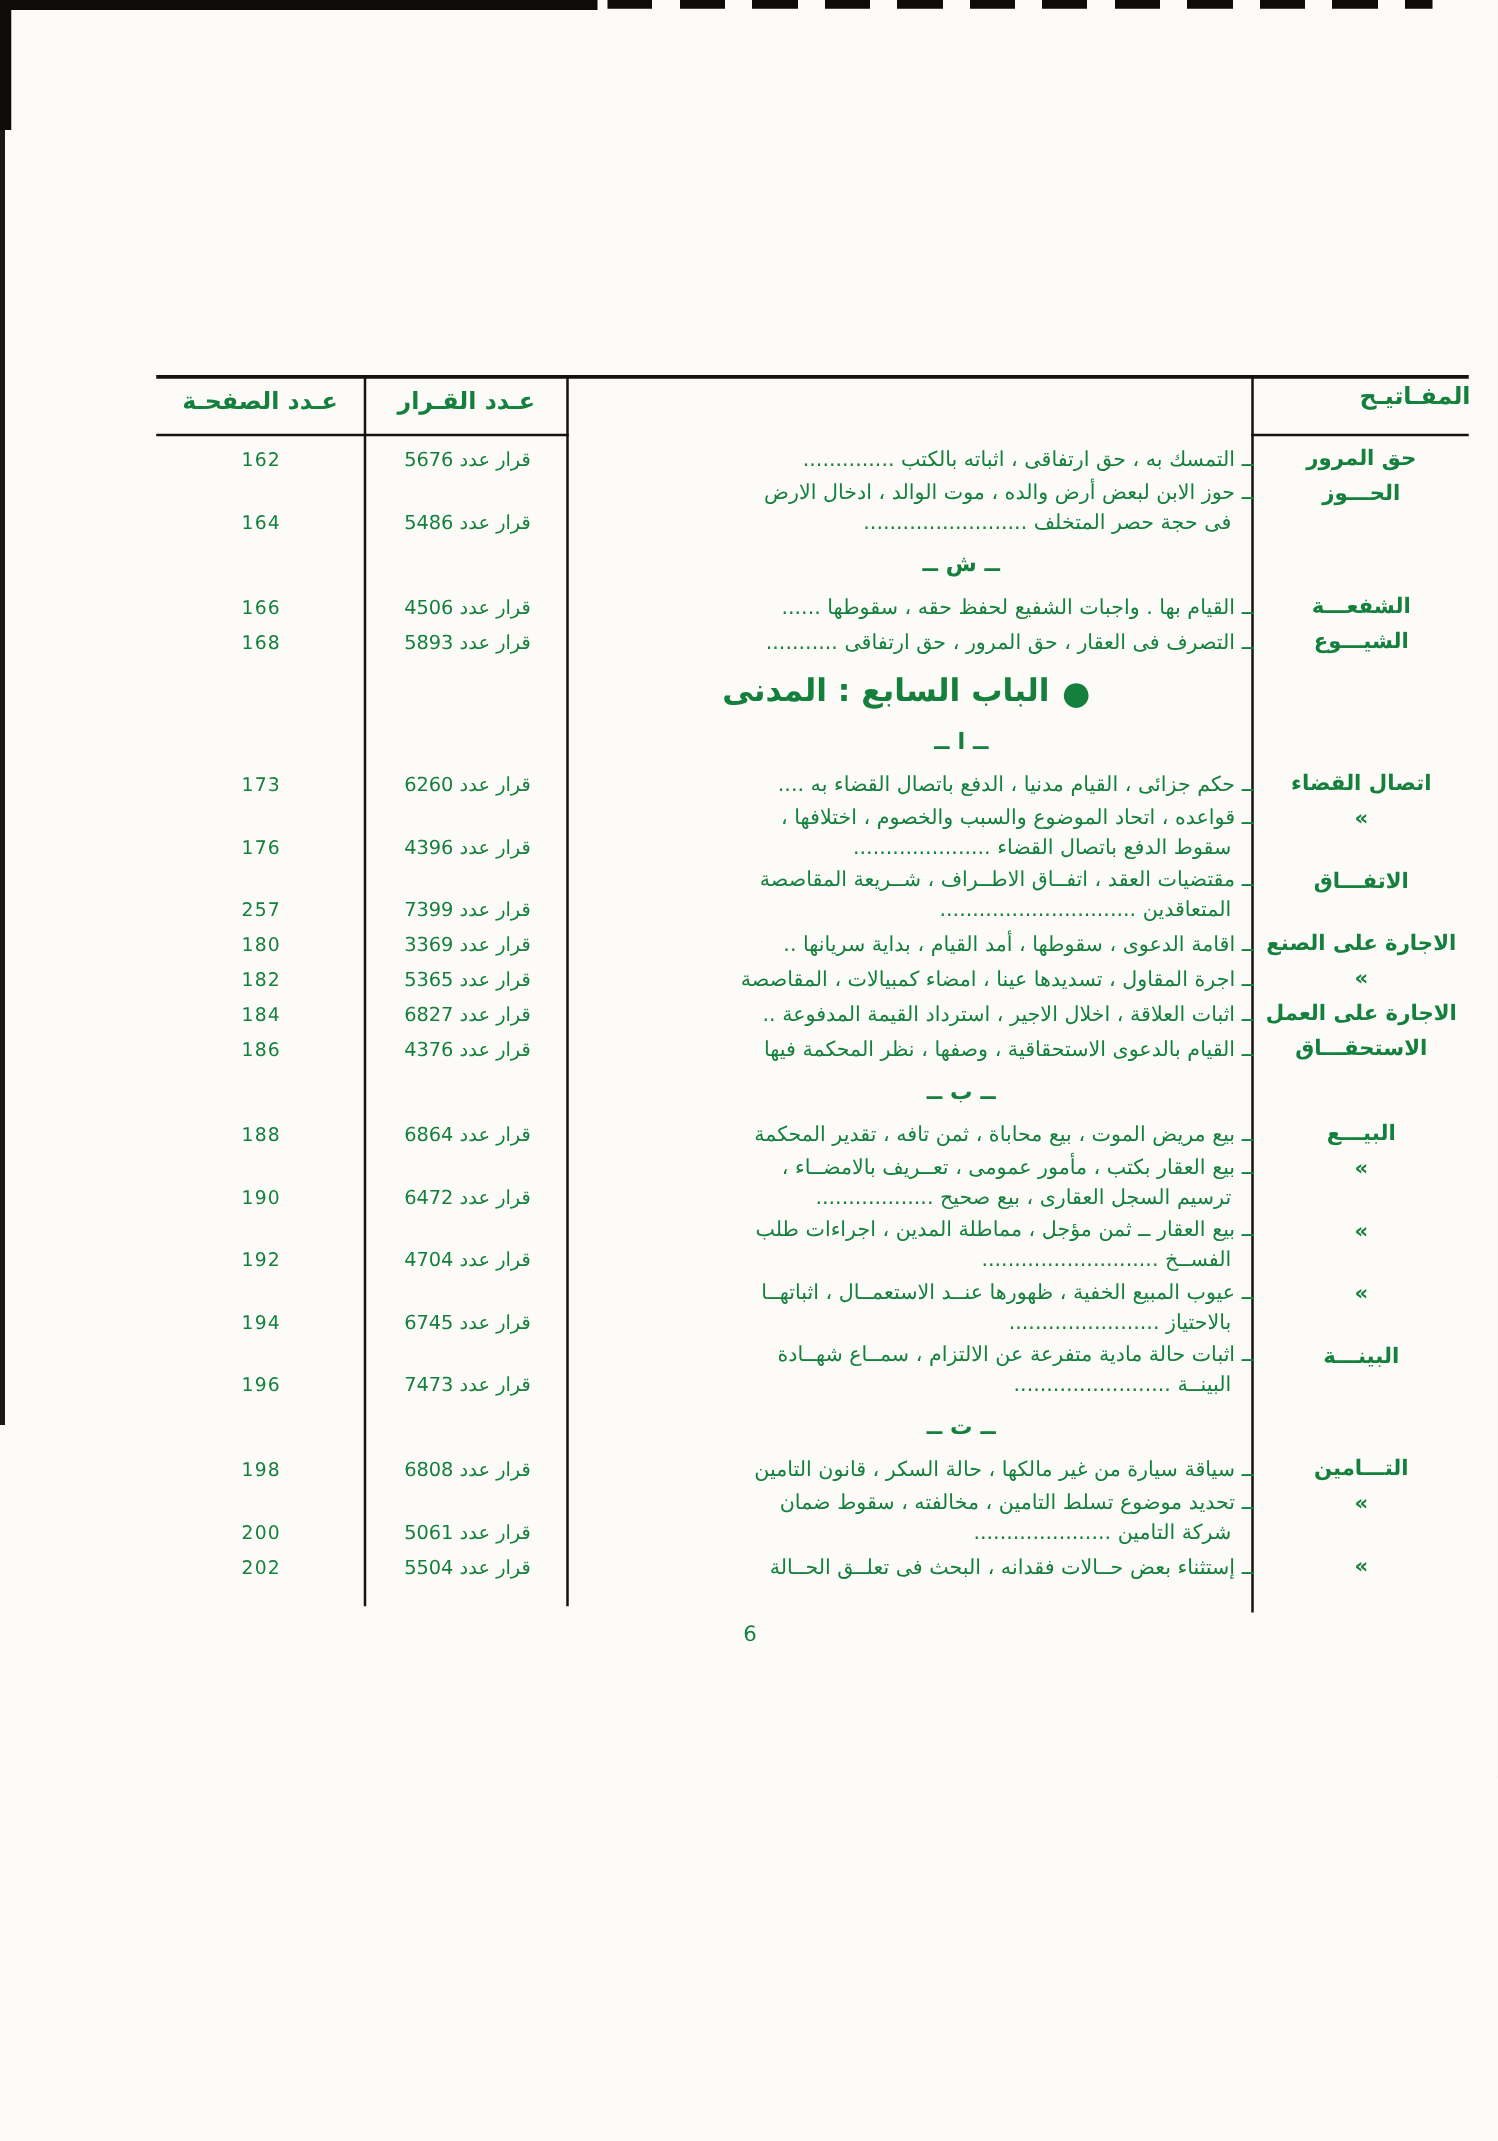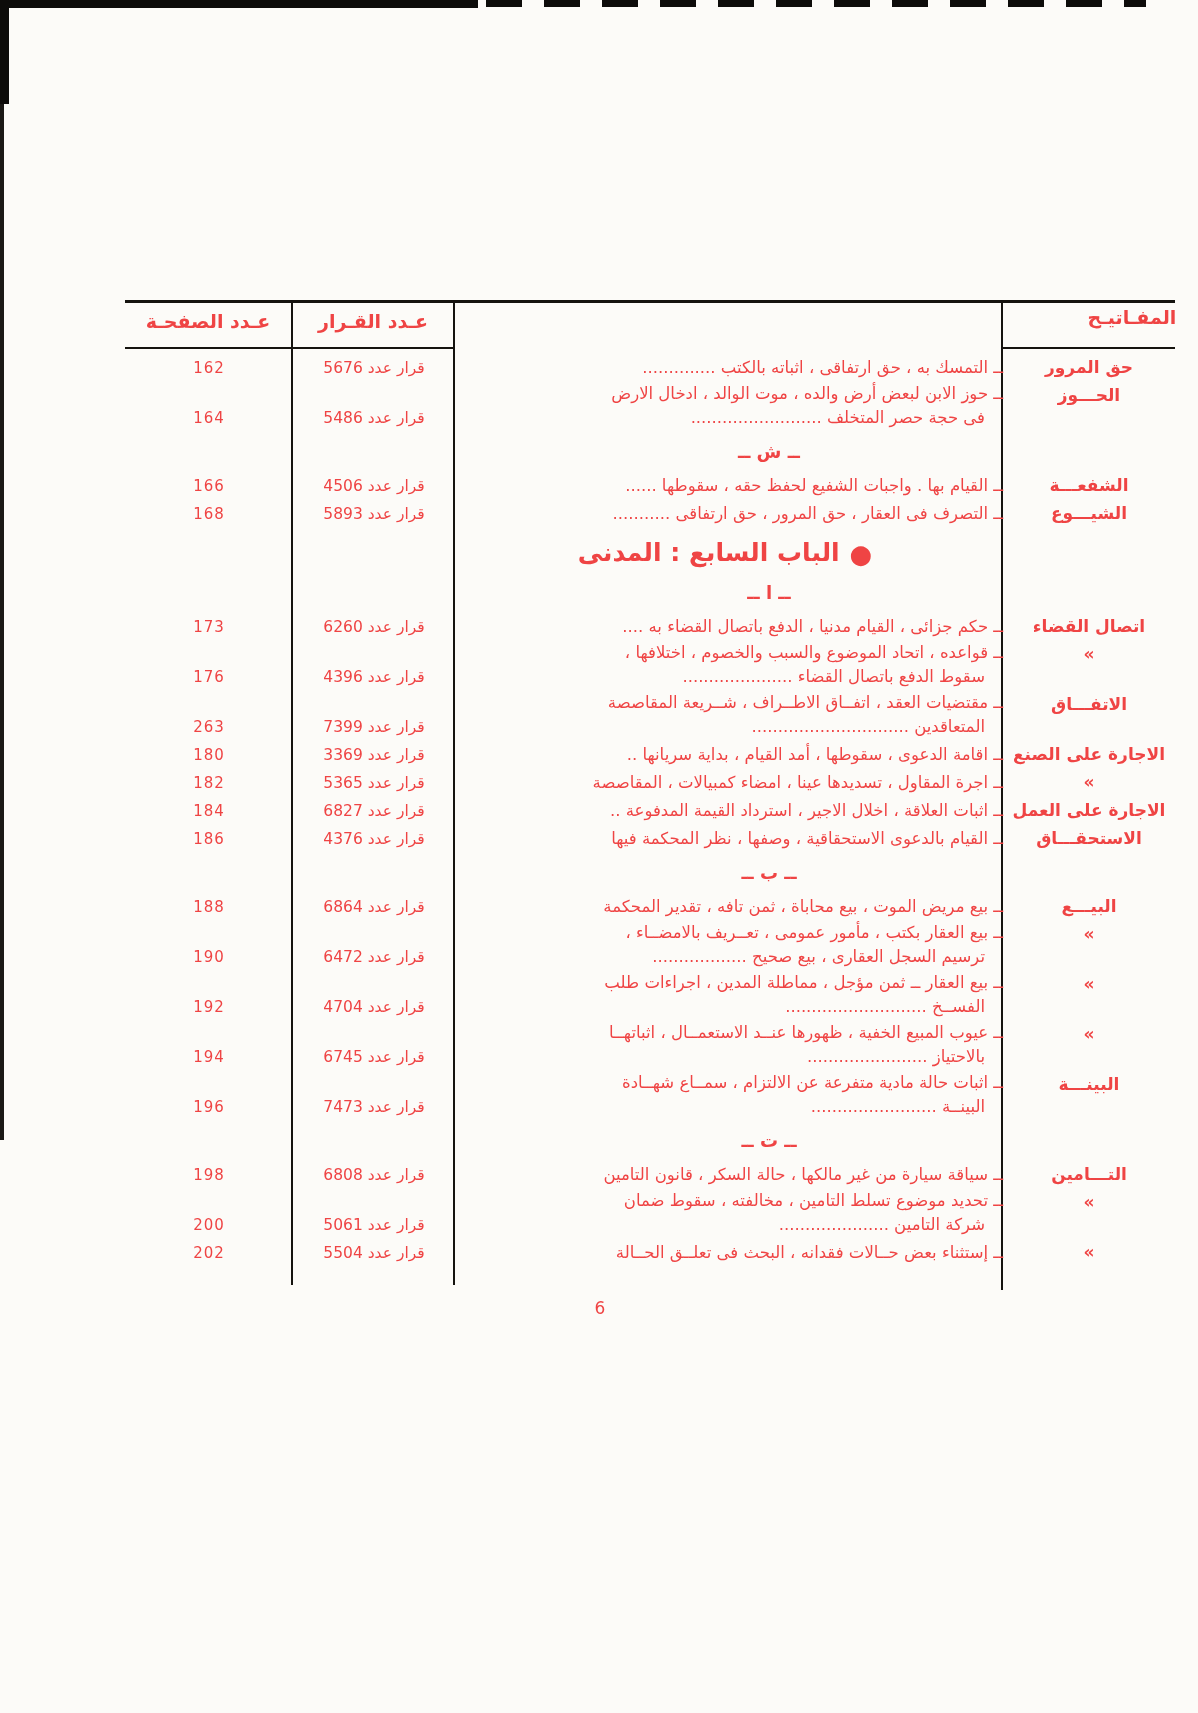--- a/index.html
+++ b/index.html
@@ -6,21 +6,21 @@
   body{
     font-family:"DejaVu Sans", sans-serif;
     background:#e8e8e6;
   }
   .page{
     position:relative;
     width:1198px;
     height:1713px;
     margin:0 auto;
     background:#fcfbf8;
-    color:#ef4444;
+    color:#15803d;
     overflow:hidden;
   }
   
   .artifact{position:absolute;background:#0d0c0a;}
   .top-bar{left:0;top:0;width:478px;height:8px;}
   .top-dashes{
     left:486px;top:0;width:660px;height:7px;background:transparent;
     background-image:repeating-linear-gradient(90deg,#0d0c0a 0 36px,transparent 36px 58px);
   }
   .left-bar{left:0;top:0;width:9px;height:104px;}
@@ -164,21 +164,21 @@
     <div class="cell-page">176</div>
   </div>
 
   <div class="t-row">
     <div class="cell-topic">الاتفـــاق</div>
     <div class="cell-desc">
           <div class="desc-line">ــ مقتضيات العقد ، اتفــاق الاطــراف ، شــريعة المقاصصة</div>
           <div class="desc-line cont">المتعاقدين ..............................</div>
         </div>
     <div class="cell-decision">قرار عدد 7399</div>
-    <div class="cell-page">263</div>
+    <div class="cell-page">257</div>
   </div>
 
   <div class="t-row">
     <div class="cell-topic">الاجارة على الصنع</div>
     <div class="cell-desc">
           <div class="desc-line">ــ اقامة الدعوى ، سقوطها ، أمد القيام ، بداية سريانها ..</div>
         </div>
     <div class="cell-decision">قرار عدد 3369</div>
     <div class="cell-page">180</div>
   </div>

